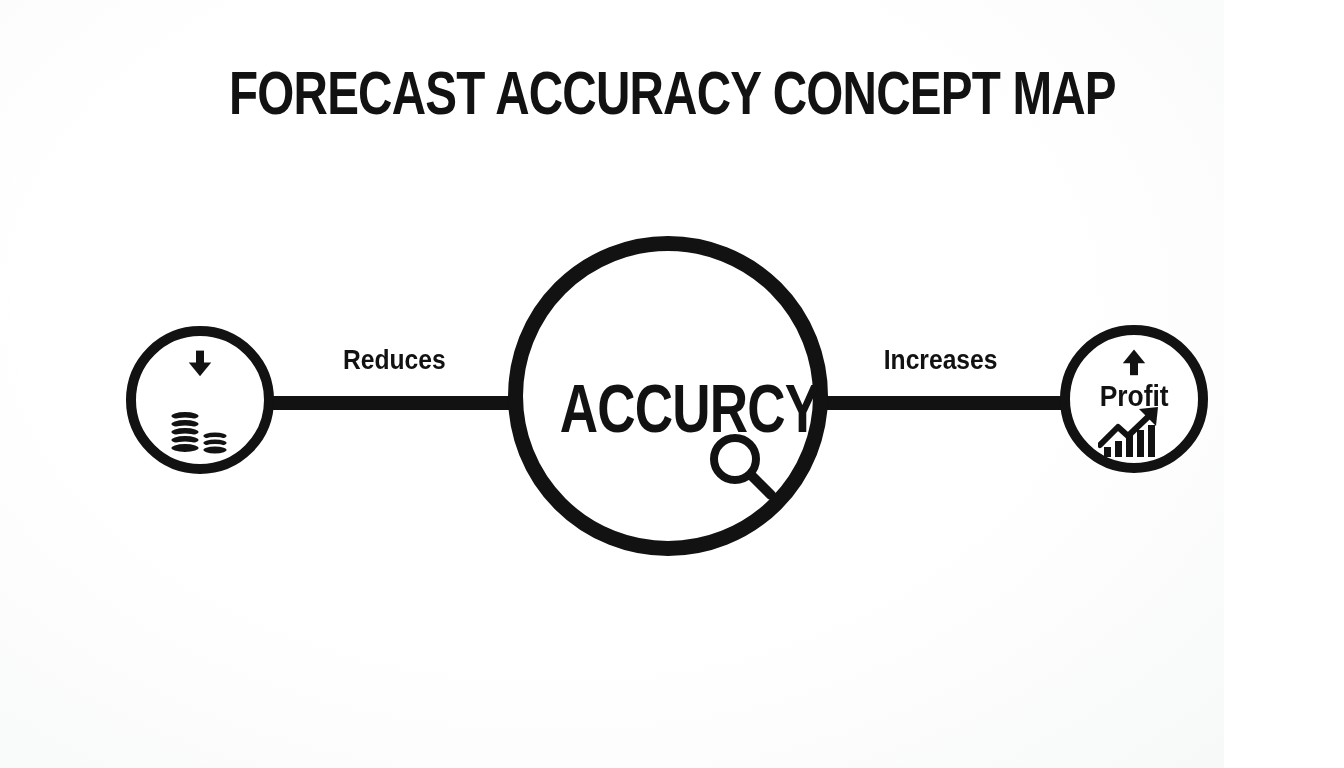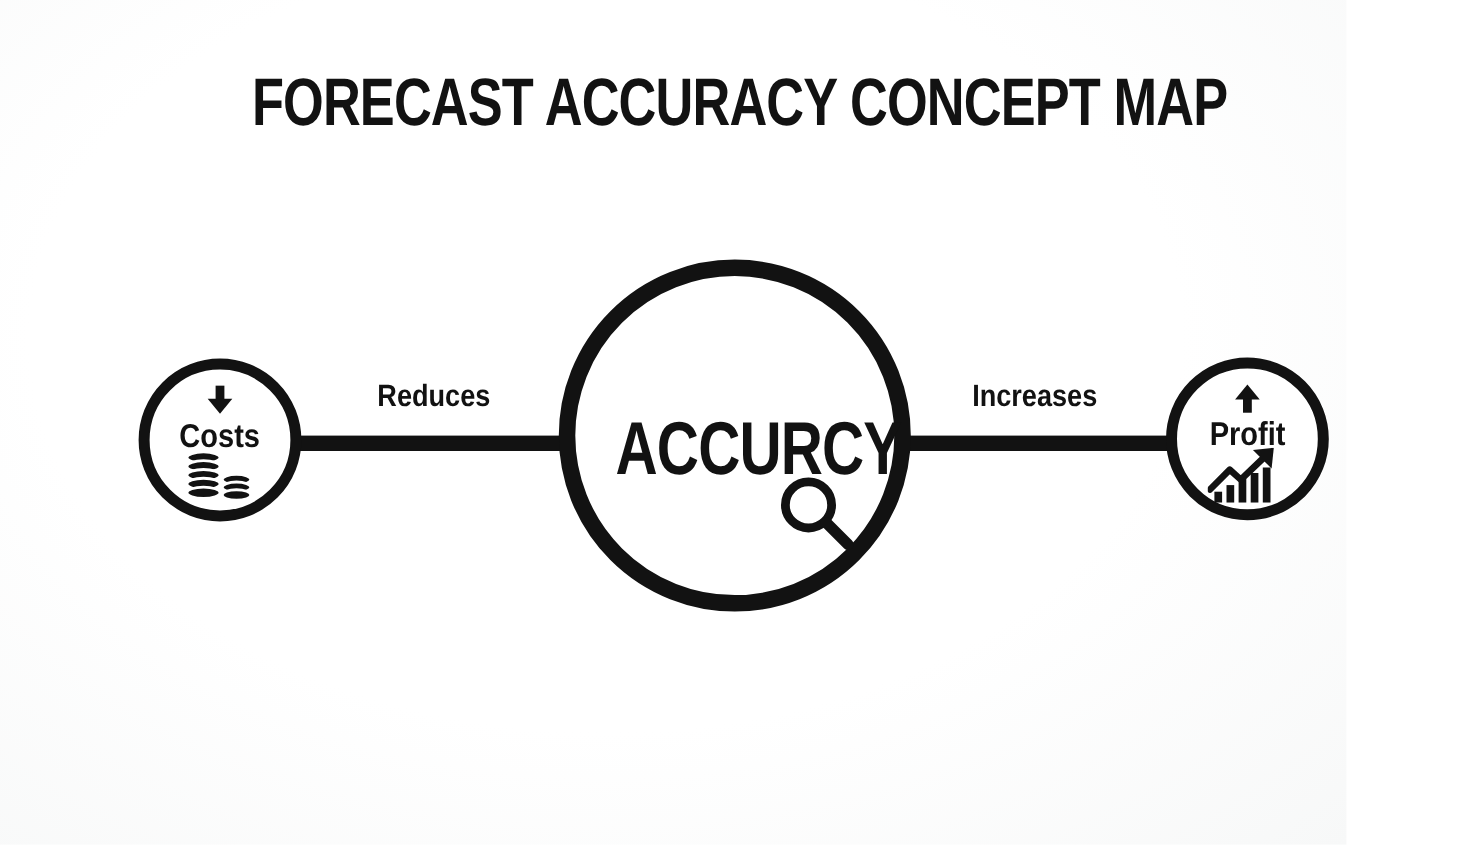--- a/index.html
+++ b/index.html
@@ -70,23 +70,20 @@
   </div>
   <div class="edge-line right"></div>
 
   <div class="node-circle node-left">
     <span class="side-icon-top">
       <svg viewBox="0 0 40 40" width="32" height="34">
         <rect x="15" y="2" width="10" height="16" fill="#121212"></rect>
         <polygon points="6,17 34,17 20,34" fill="#121212"></polygon>
       </svg>
     </span>
-    <span class="side-label">
-      <span class="condense-sm">Costs</span>
-    </span>
     <span class="side-icon-bottom">
       <svg viewBox="0 0 64 46" width="64" height="46">
         <g fill="#121212" stroke="#ffffff" stroke-width="2.6">
           <ellipse cx="17" cy="6" rx="15" ry="5.2"></ellipse>
           <ellipse cx="17" cy="14" rx="15" ry="5.2"></ellipse>
           <ellipse cx="17" cy="22" rx="15" ry="5.2"></ellipse>
           <ellipse cx="17" cy="30" rx="15" ry="5.2"></ellipse>
           <ellipse cx="17" cy="38" rx="15" ry="5.2"></ellipse>
           <ellipse cx="47" cy="26" rx="13" ry="4.8"></ellipse>
           <ellipse cx="47" cy="33" rx="13" ry="4.8"></ellipse>

